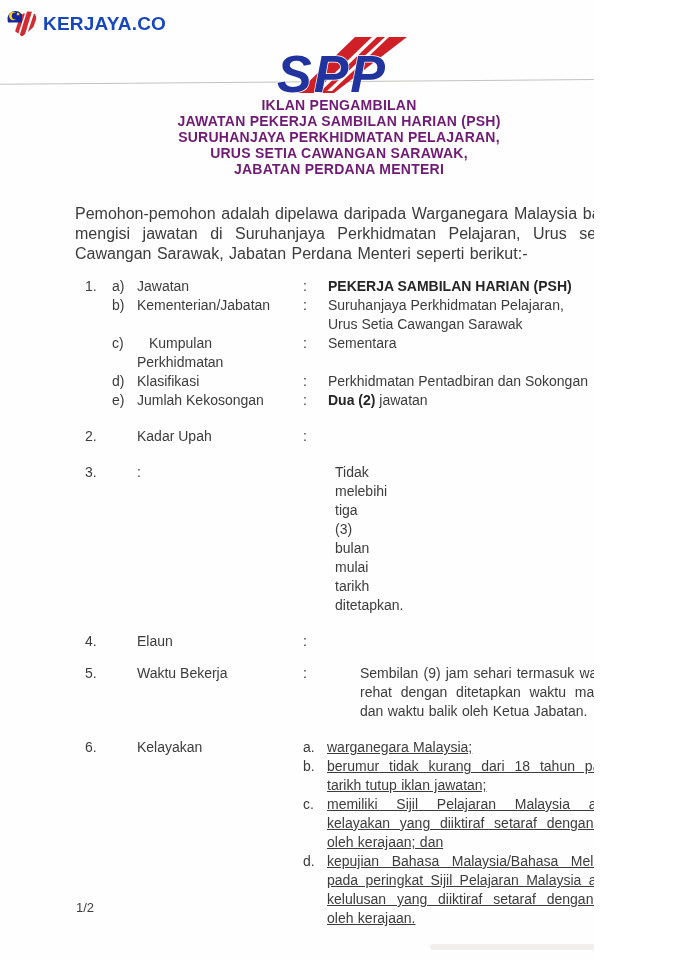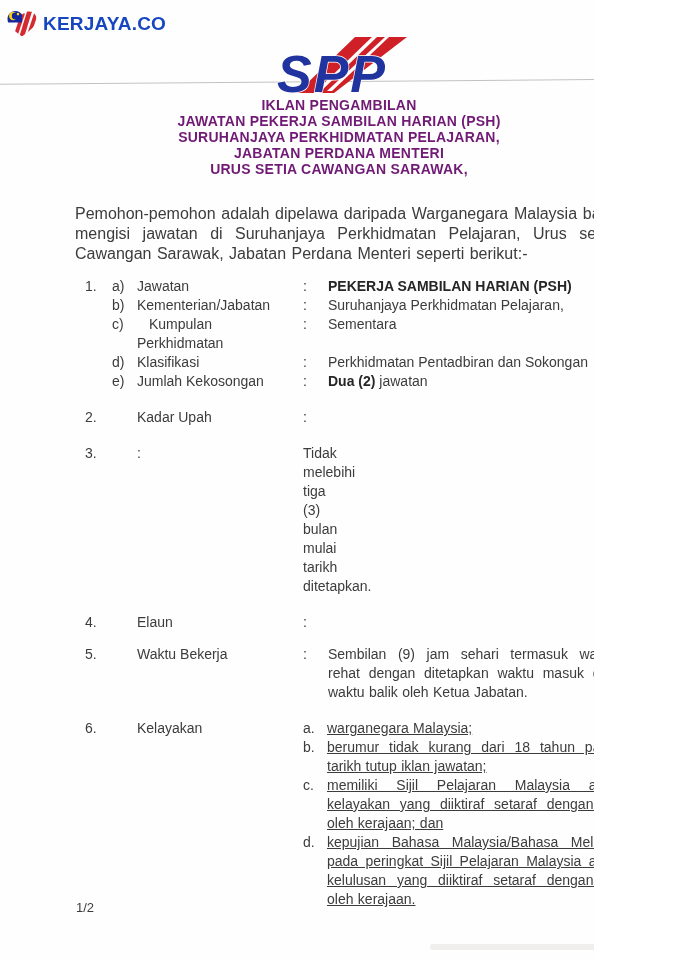--- a/index.html
+++ b/index.html
@@ -29,21 +29,21 @@
            font-size:16px; line-height:20px; text-align:justify; word-spacing:1px; }
 
   
   .items { position:absolute; top:277px; left:85px; width:531px; font-size:14px; line-height:19px; }
   .item  { margin-top:17px; }
   .item:first-child { margin-top:0; }
   .item.tight { margin-top:13px; }
   .row  { display:grid; grid-template-columns:27px 25px 166px 25px 1fr; align-items:start; }
   .row6 { display:grid; grid-template-columns:27px 25px 166px 1fr; align-items:start; }
   .cell-val { text-align:left; }
-  .cell-val.j { text-align:justify; word-spacing:.5px; }
+  .cell-val.j { text-align:justify; word-spacing:.5px;margin-left:32px; }
   .bold { font-weight:bold; color:#262626; }
   .k-item { display:grid; grid-template-columns:24px 1fr; }
   .k-item .k-text { text-align:justify; word-spacing:.5px;text-decoration:underline; }
 
   
   .page-num { position:absolute; top:885px; left:76px; font-size:13px; color:#3c3c3c;margin-top:15px; }
   .footer-ref { position:absolute; top:885px; left:0; width:594px; text-align:right;
                 font-size:13.5px; font-style:italic; color:#3a3a3a; }
 
   
@@ -86,22 +86,22 @@
     <polygon points="79,1 131,1 58,57 21,57" fill="#cf2027"></polygon>
     <polygon points="96,1 101,1 43,57 38,57" fill="#fdfdfd"></polygon>
     <polygon points="109,1 113,1 56,55 51,55" fill="#fdfdfd"></polygon>
     <text x="1" y="56" font-size="52" font-weight="bold" font-style="italic" fill="#20339f" stroke="#fdfdfd" stroke-width="1.4" paint-order="stroke" letter-spacing="2">SPP</text>
   </svg>
 
   <div class="title">
     <div>IKLAN PENGAMBILAN</div>
     <div>JAWATAN PEKERJA SAMBILAN HARIAN (PSH)</div>
     <div>SURUHANJAYA PERKHIDMATAN PELAJARAN,</div>
+    <div>URUS SETIA CAWANGAN SARAWAK,</div>
     <div>JABATAN PERDANA MENTERI</div>
-    <div>URUS SETIA CAWANGAN SARAWAK,</div>
   </div>
 
   <div class="intro">Pemohon-pemohon adalah dipelawa daripada Warganegara Malaysia bagi mengisi jawatan di Suruhanjaya Perkhidmatan Pelajaran, Urus setia Cawangan Sarawak, Jabatan Perdana Menteri seperti berikut:-</div>
 
   <div class="items">
 
     <div class="item">
       <div class="row">
         <span>1.</span>
         <span>a)</span>
@@ -109,20 +109,21 @@
         <span>:</span>
         <span class="cell-val bold">PEKERJA SAMBILAN HARIAN (PSH)</span>
       </div>
       <div class="row">
         <span></span>
         <span>b)</span>
         <span>Kementerian/Jabatan</span>
         <span>:</span>
         <span class="cell-val">
           <span style="display:block;">Suruhanjaya Perkhidmatan Pelajaran,</span>
+          <span style="display:block;">Urus Setia Cawangan Sarawak</span>
         </span>
       </div>
       <div class="row">
         <span></span>
         <span>c)</span>
         <span>
           <span style="display:block;margin-left:12px;">Kumpulan</span>
           <span style="display:block;">Perkhidmatan</span>
         </span>
         <span>:</span>

